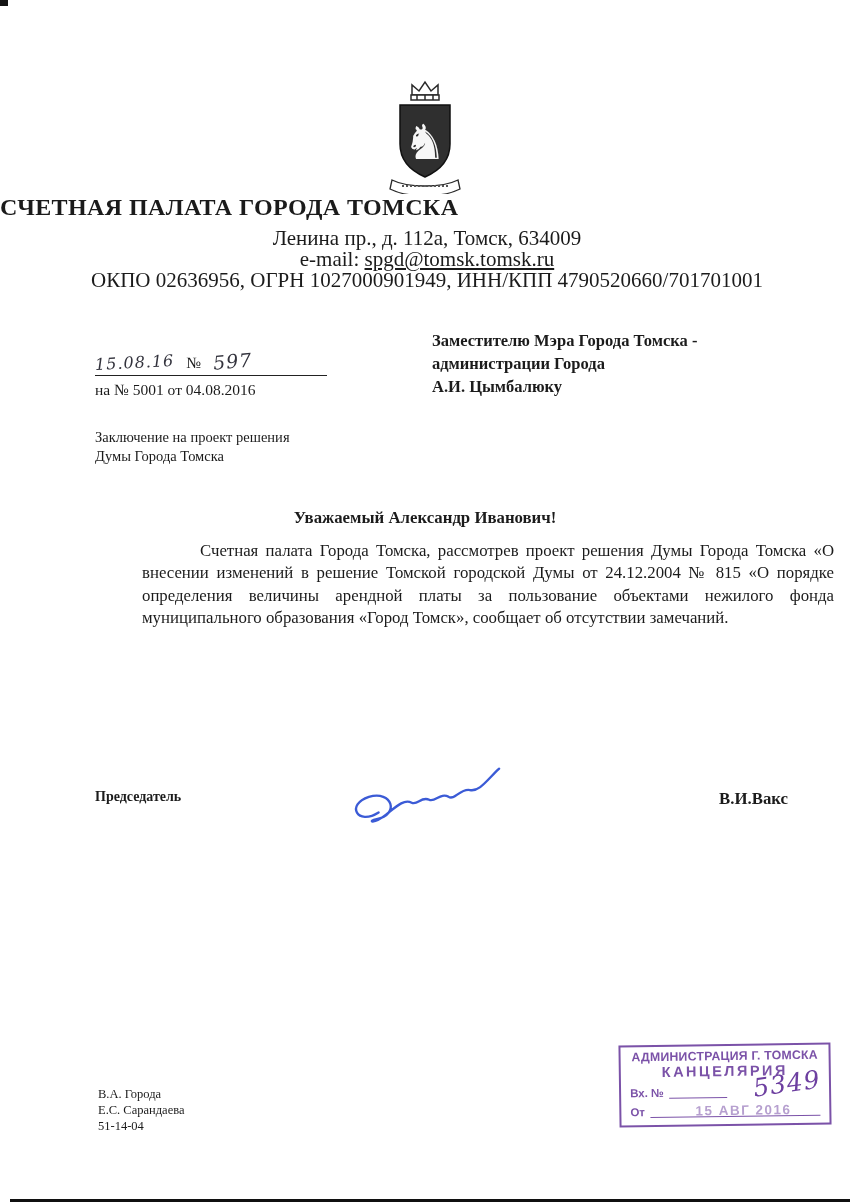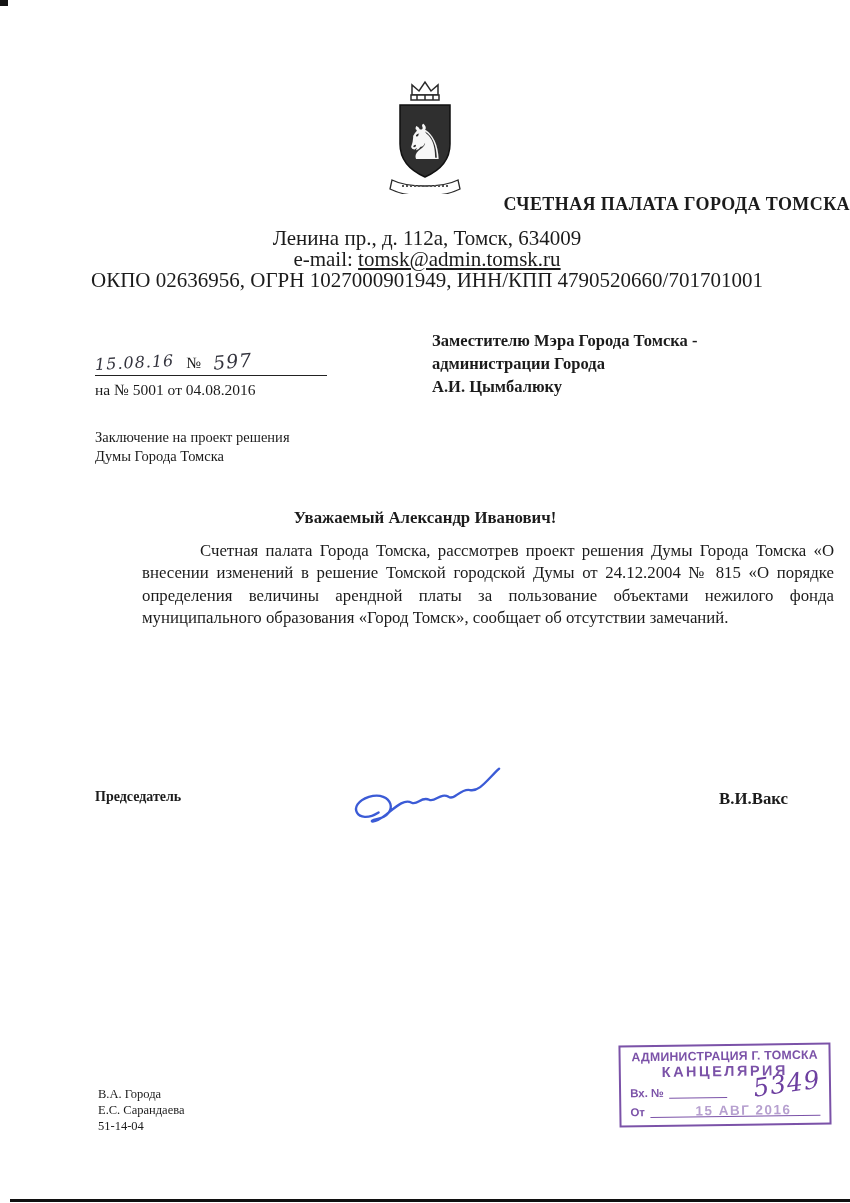--- a/index.html
+++ b/index.html
@@ -8,21 +8,21 @@
     background: #ffffff;
     font-family: "Liberation Serif", serif;
     color: #1b1b1b;
   }
   .page { position: relative; width: 850px; height: 1203px; background: #fff; overflow: hidden; }
 
   
   .emblem-wrap { position: absolute; left: 0; right: 0; top: 78px; display: flex; justify-content: center; }
   .org-title {
     position: absolute; left: 0; right: 0; top: 194px;
-    text-align: right; font-weight: bold; font-size: 18px; letter-spacing: 0.4px;
+    text-align: left; font-weight: bold; font-size: 24px; letter-spacing: 0.4px;
   }
   .letterhead-lines {
     position: absolute; left: 4px; right: 0; top: 228px;
     text-align: center; font-size: 21px; line-height: 21px; font-family: Liberation Serif, serif;
   }
   .email-link { text-decoration: underline; }
 
   
   .ref-block { position: absolute; left: 95px; top: 348px; width: 232px; font-size: 15.5px; }
   .ref-row {
@@ -110,21 +110,21 @@
 
       <path d="M6,102 C22,110 56,110 72,102 L74,111 C56,120 22,120 4,111 Z" fill="#ffffff" stroke="#2a2a2a" stroke-width="1.3"></path>
       <path d="M16,108 L62,108" stroke="#555" stroke-width="2" stroke-dasharray="2,2"></path>
     </svg>
   </div>
 
   <div class="org-title">СЧЕТНАЯ ПАЛАТА ГОРОДА ТОМСКА</div>
 
   <div class="letterhead-lines">
     <div>Ленина пр., д. 112а, Томск, 634009</div>
-    <div><span>e-mail: </span><span class="email-link">tomsk@admin.tomsk.ru</span></div>
+    <div><span>e-mail: </span><span class="email-link">spgd@tomsk.tomsk.ru</span></div>
     <div>ОКПО 02636956, ОГРН 1027000901949, ИНН/КПП 4790520660/701701001</div>
   </div>
 
   <div class="ref-block">
     <div class="ref-row">
       <span class="hand hand-date">15.08.16</span>
       <span>№</span>
       <span class="hand hand-num">597</span>
     </div>
     <div class="ref-reply">на  № 5001  от 04.08.2016</div>

